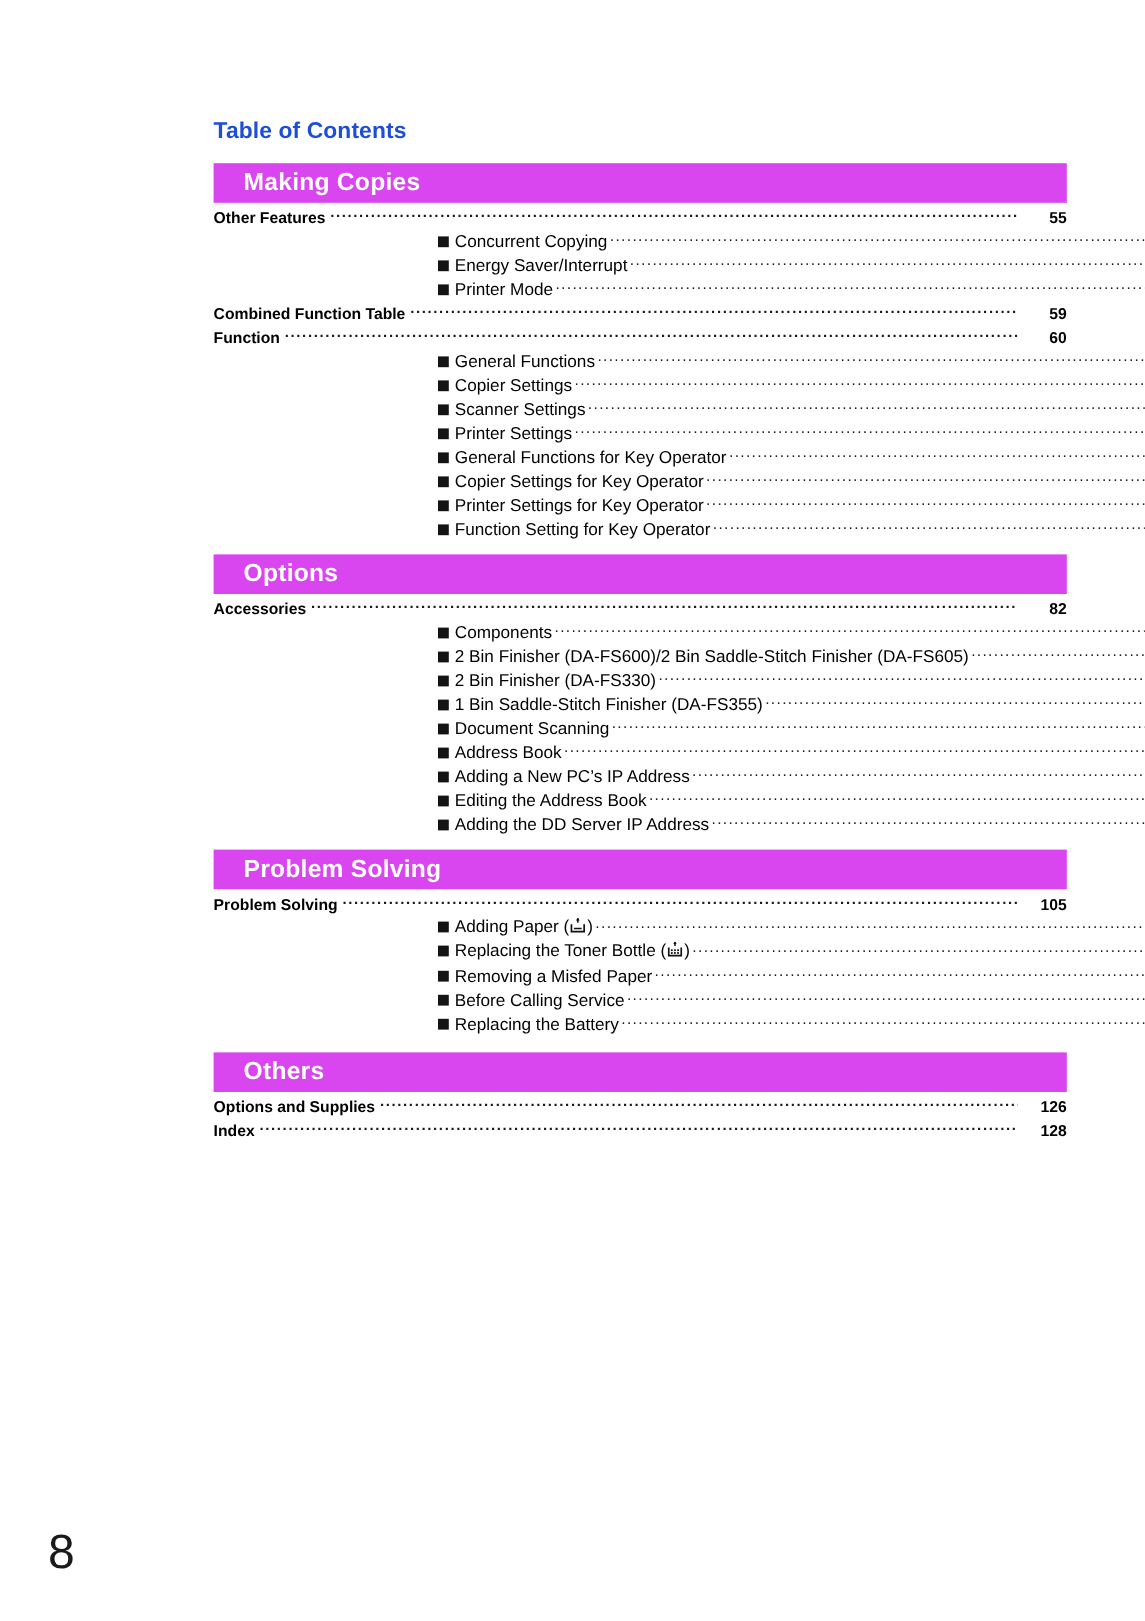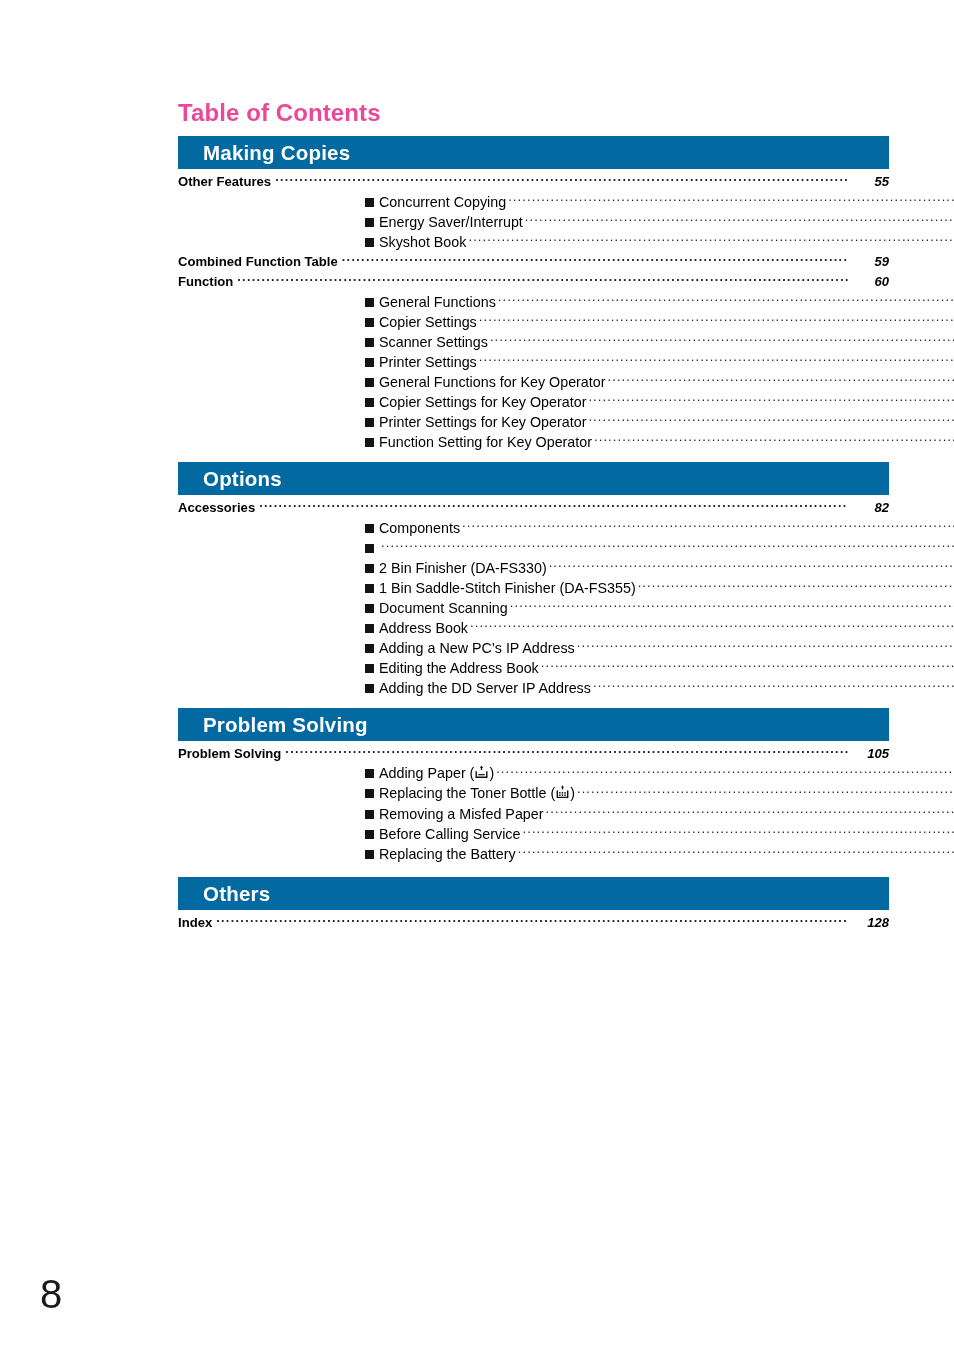--- a/index.html
+++ b/index.html
@@ -21,39 +21,39 @@
     left: 0; top: 0;
     width: 954px;
     height: 1351px;
   }
 
   
   .toc-title {
     position: absolute;
     left: 178px;
     top: 99px;
-    font-size: 24px;
+    font-size: 19px;
     font-weight: bold;
-    color: #ec4899;
+    color: #1d4ed8;
     letter-spacing: 0.1px;
   }
 
   
   .content {
     position: absolute;
     left: 178px;
     top: 136px;
     width: 711px;
   }
 
   
   .section-bar {
     width: 711px;
     height: 33px;
-    background: #0369a1;
+    background: #d946ef;
     position: relative;
     margin-bottom: 3px;
   }
   .section-bar .bar-label {
     position: absolute;
     left: 25px;
     top: 50%;
     transform: translateY(-52%);
     color: #ffffff;
     font-size: 20.5px;
@@ -115,21 +115,20 @@
   }
 
   .entry .page-num {
     flex: 0 0 auto;
     text-align: right;
     font-variant-numeric: tabular-nums;
   }
   .entry.level1 .page-num {
     width: 36px;
     padding-left: 5px;
-    font-style: italic;
   }
 
   
   .bullet {
     display: inline-block;
     width: 9px;
     height: 9px;
     background: #141414;
     margin-right: 5px;
     position: relative;
@@ -174,21 +173,21 @@
       </div>
       <div class="entry level2">
         <span class="label"><span class="bullet"></span><span>Concurrent Copying</span></span>
         <span class="leader"></span>
       </div>
       <div class="entry level2">
         <span class="label"><span class="bullet"></span><span>Energy Saver/Interrupt</span></span>
         <span class="leader"></span>
       </div>
       <div class="entry level2">
-        <span class="label"><span class="bullet"></span><span>Skyshot Book</span></span>
+        <span class="label"><span class="bullet"></span><span>Printer Mode</span></span>
         <span class="leader"></span>
       </div>
       <div class="entry level1">
         <span class="label"><span>Combined Function Table</span></span>
         <span class="leader"></span>
         <span class="page-num">59</span>
       </div>
       <div class="entry level1">
         <span class="label"><span>Function</span></span>
         <span class="leader"></span>
@@ -233,21 +232,21 @@
       <div class="entry level1">
         <span class="label"><span>Accessories</span></span>
         <span class="leader"></span>
         <span class="page-num">82</span>
       </div>
       <div class="entry level2">
         <span class="label"><span class="bullet"></span><span>Components</span></span>
         <span class="leader"></span>
       </div>
       <div class="entry level2">
-        <span class="label"><span class="bullet"></span></span>
+        <span class="label"><span class="bullet"></span><span>2 Bin Finisher (DA-FS600)/2 Bin Saddle-Stitch Finisher (DA-FS605)</span></span>
         <span class="leader"></span>
       </div>
       <div class="entry level2">
         <span class="label"><span class="bullet"></span><span>2 Bin Finisher (DA-FS330)</span></span>
         <span class="leader"></span>
       </div>
       <div class="entry level2">
         <span class="label"><span class="bullet"></span><span>1 Bin Saddle-Stitch Finisher (DA-FS355)</span></span>
         <span class="leader"></span>
       </div>
@@ -313,20 +312,25 @@
       </div>
       <div class="entry level2">
         <span class="label"><span class="bullet"></span><span>Replacing the Battery</span></span>
         <span class="leader"></span>
       </div>
       <div class="gap-13"></div>
       <div class="section-bar">
         <div class="bar-label">Others</div>
       </div>
       <div class="entry level1">
+        <span class="label"><span>Options and Supplies</span></span>
+        <span class="leader"></span>
+        <span class="page-num">126</span>
+      </div>
+      <div class="entry level1">
         <span class="label"><span>Index</span></span>
         <span class="leader"></span>
         <span class="page-num">128</span>
       </div>
     </div>
 
   <div class="folio">8</div>
 
 </div>
 

